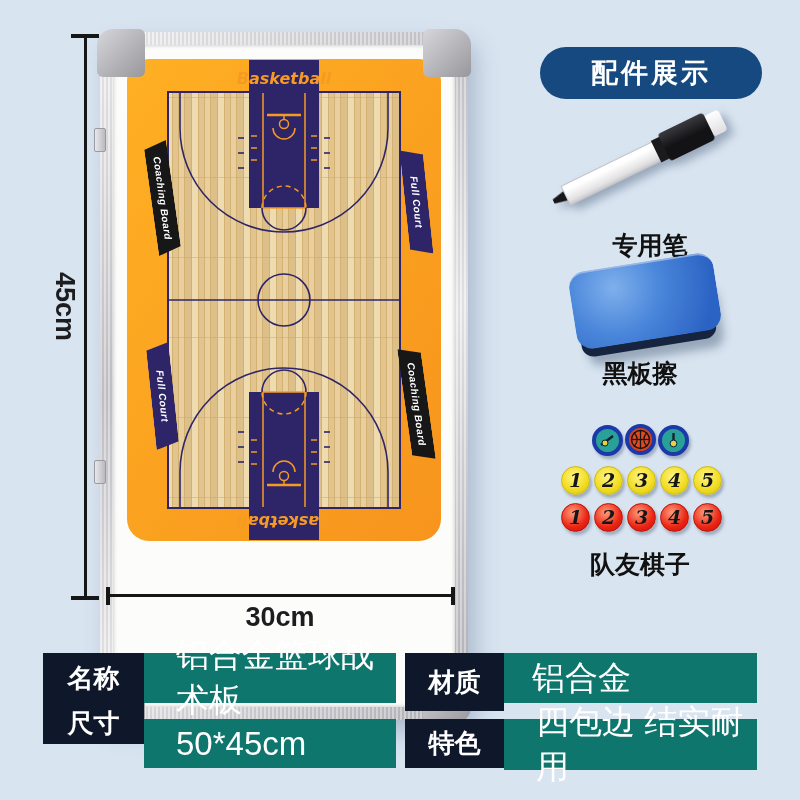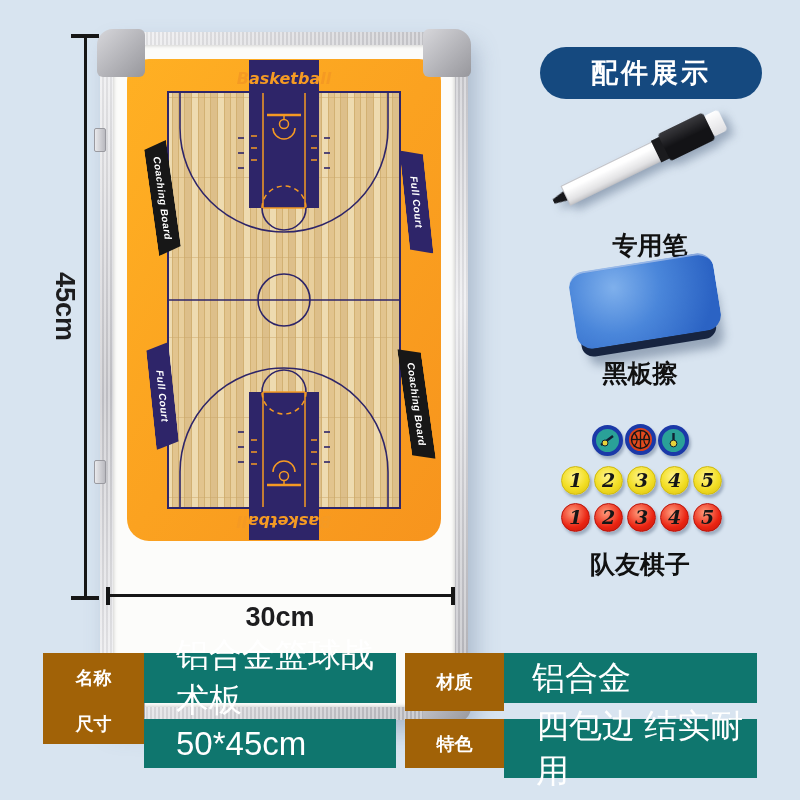--- a/index.html
+++ b/index.html
@@ -60,21 +60,21 @@
 
   .chip{width:27px;height:27px;border-radius:50%;display:flex;align-items:center;justify-content:center;
     box-shadow:2px 3px 3px rgba(70,90,120,.4);}
   .chip .num{font-family:"DejaVu Serif","Liberation Serif",serif;font-weight:bold;font-style:italic;
     font-size:19px;color:#161616;line-height:1;}
   .chip.yellow{background:radial-gradient(circle at 45% 35%,#fff48a 0%,#f2de24 55%,#d8bd10 100%);border:1px solid #cdb80e;}
   .chip.red{background:radial-gradient(circle at 40% 32%,#ff9d7d 0%,#ea2412 60%,#bb150a 100%);border:1px solid #b8130a;}
   .chip.blue{width:31px;height:31px;border:4px solid #1b39a8;box-sizing:border-box;background:#2aa198;}
 
   
-  .speclabel{background:#a16207;color:#fff;font-size:18px;font-weight:bold;
+  .speclabel{background:#0f172a;color:#fff;font-size:26px;font-weight:bold;
     display:flex;align-items:center;justify-content:center;font-family:Liberation Mono, monospace;}
   .specvalue{background:#0f766e;color:#fff;font-size:33px;display:flex;align-items:center;padding-left:32px;box-sizing:border-box;}
 </style>
 </head>
 <body>
 
 <div class="abs board">
   <div class="abs mat"></div>
 
   <svg class="abs courtsvg" width="316" height="484" viewBox="0 0 316 484">
@@ -242,13 +242,13 @@
 <div class="abs speclabel" style="left:43px;top:653px;width:101px;height:50px;">名称</div>
 <div class="abs specvalue" style="left:144px;top:653px;width:252px;height:50px;">铝合金篮球战术板</div>
 
 <div class="abs speclabel" style="left:405px;top:653px;width:99px;height:58px;">材质</div>
 <div class="abs specvalue" style="left:504px;top:653px;width:253px;height:50px;padding-left:28px;">铝合金</div>
 
 <div class="abs speclabel" style="left:43px;top:703px;width:101px;height:41px;">尺寸</div>
 <div class="abs specvalue" style="left:144px;top:719px;width:252px;height:49px;">50*45cm</div>
 
 <div class="abs speclabel" style="left:405px;top:719px;width:99px;height:49px;">特色</div>
-<div class="abs specvalue" style="left:504px;top:719px;width:253px;height:59px;">四包边 结实耐用</div>
+<div class="abs specvalue" style="left:504px;top:719px;width:253px;height:51px;">四包边 结实耐用</div>
 
 </body></html>

